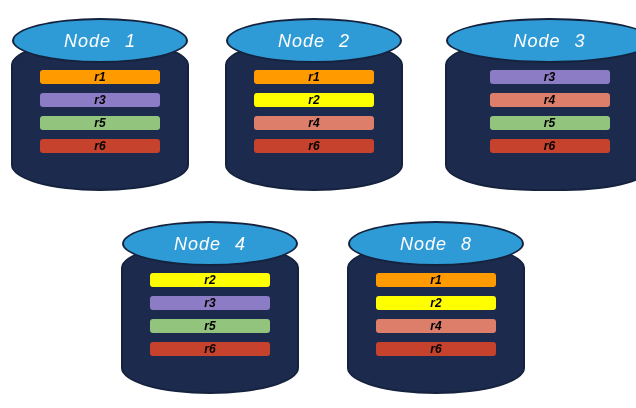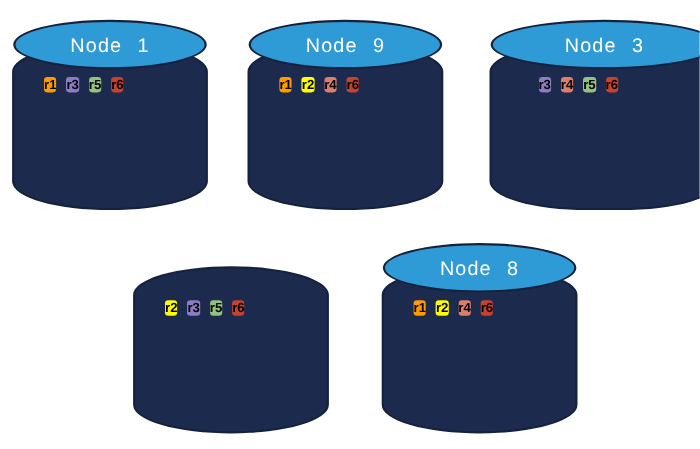--- a/index.html
+++ b/index.html
@@ -2,21 +2,21 @@
 <html><head>
 <meta charset="utf-8">
 <style>
   html,body { margin:0; padding:0; }
   body {
     width:636px; height:408px;
     background:#ffffff;
     font-family:"Liberation Sans", sans-serif;
     overflow:hidden;
   }
-  .canvas { position:relative; width:636px; height:356px; }
+  .canvas { position:relative; width:636px; height:356px;font-style:italic; }
 
   .node { position:absolute; width:178px; height:174px; }
   .node .body {
     position:absolute; left:0; right:0; top:21px; height:152px;
     background:#1C2B4D;
     border:2px solid #15223E;
     box-sizing:border-box;
     border-radius:89px / 26px;
   }
   .node .top {
@@ -32,23 +32,22 @@
     color:#FFFFFF;
     font-size:18px;
     letter-spacing:1px;
     word-spacing:8px;
     padding-top:1px;
     white-space:pre;
   }
   .bars {
     position:absolute; top:52px; left:50%; transform:translateX(-50%);
     width:120px;
-    display:flex; gap:9px;
+    display:flex; flex-direction:column; gap:9px;
     z-index:3;
-    align-items:flex-end;
   }
   .bar {
     height:14px;
     border-radius:3px;
     display:flex; align-items:center; justify-content:center;
     font-size:12px; font-weight:bold; color:#000000;
     line-height:14px;
   }
 
   
@@ -72,21 +71,21 @@
       <div class="bar" style="background: rgb(255, 155, 0);">r1</div>
       <div class="bar" style="background: rgb(140, 123, 197);">r3</div>
       <div class="bar" style="background: rgb(146, 196, 126);">r5</div>
       <div class="bar" style="background: rgb(199, 66, 44);">r6</div>
     </div>
   </div>
 
   <div class="node n2">
     <div class="body"></div>
     <div class="top">
-      <span class="title">Node 9</span>
+      <span class="title">Node 2</span>
     </div>
     <div class="bars">
       <div class="bar" style="background: rgb(255, 155, 0);">r1</div>
       <div class="bar" style="background: rgb(255, 255, 0);">r2</div>
       <div class="bar" style="background: rgb(221, 126, 107);">r4</div>
       <div class="bar" style="background: rgb(199, 66, 44);">r6</div>
     </div>
   </div>
 
   <div class="node n3">
@@ -97,20 +96,23 @@
     <div class="bars">
       <div class="bar" style="background: rgb(140, 123, 197);">r3</div>
       <div class="bar" style="background: rgb(221, 126, 107);">r4</div>
       <div class="bar" style="background: rgb(146, 196, 126);">r5</div>
       <div class="bar" style="background: rgb(199, 66, 44);">r6</div>
     </div>
   </div>
 
   <div class="node n4">
     <div class="body"></div>
+    <div class="top">
+      <span class="title">Node 4</span>
+    </div>
     <div class="bars">
       <div class="bar" style="background: rgb(255, 255, 0);">r2</div>
       <div class="bar" style="background: rgb(140, 123, 197);">r3</div>
       <div class="bar" style="background: rgb(146, 196, 126);">r5</div>
       <div class="bar" style="background: rgb(199, 66, 44);">r6</div>
     </div>
   </div>
 
   <div class="node n5">
     <div class="body"></div>

